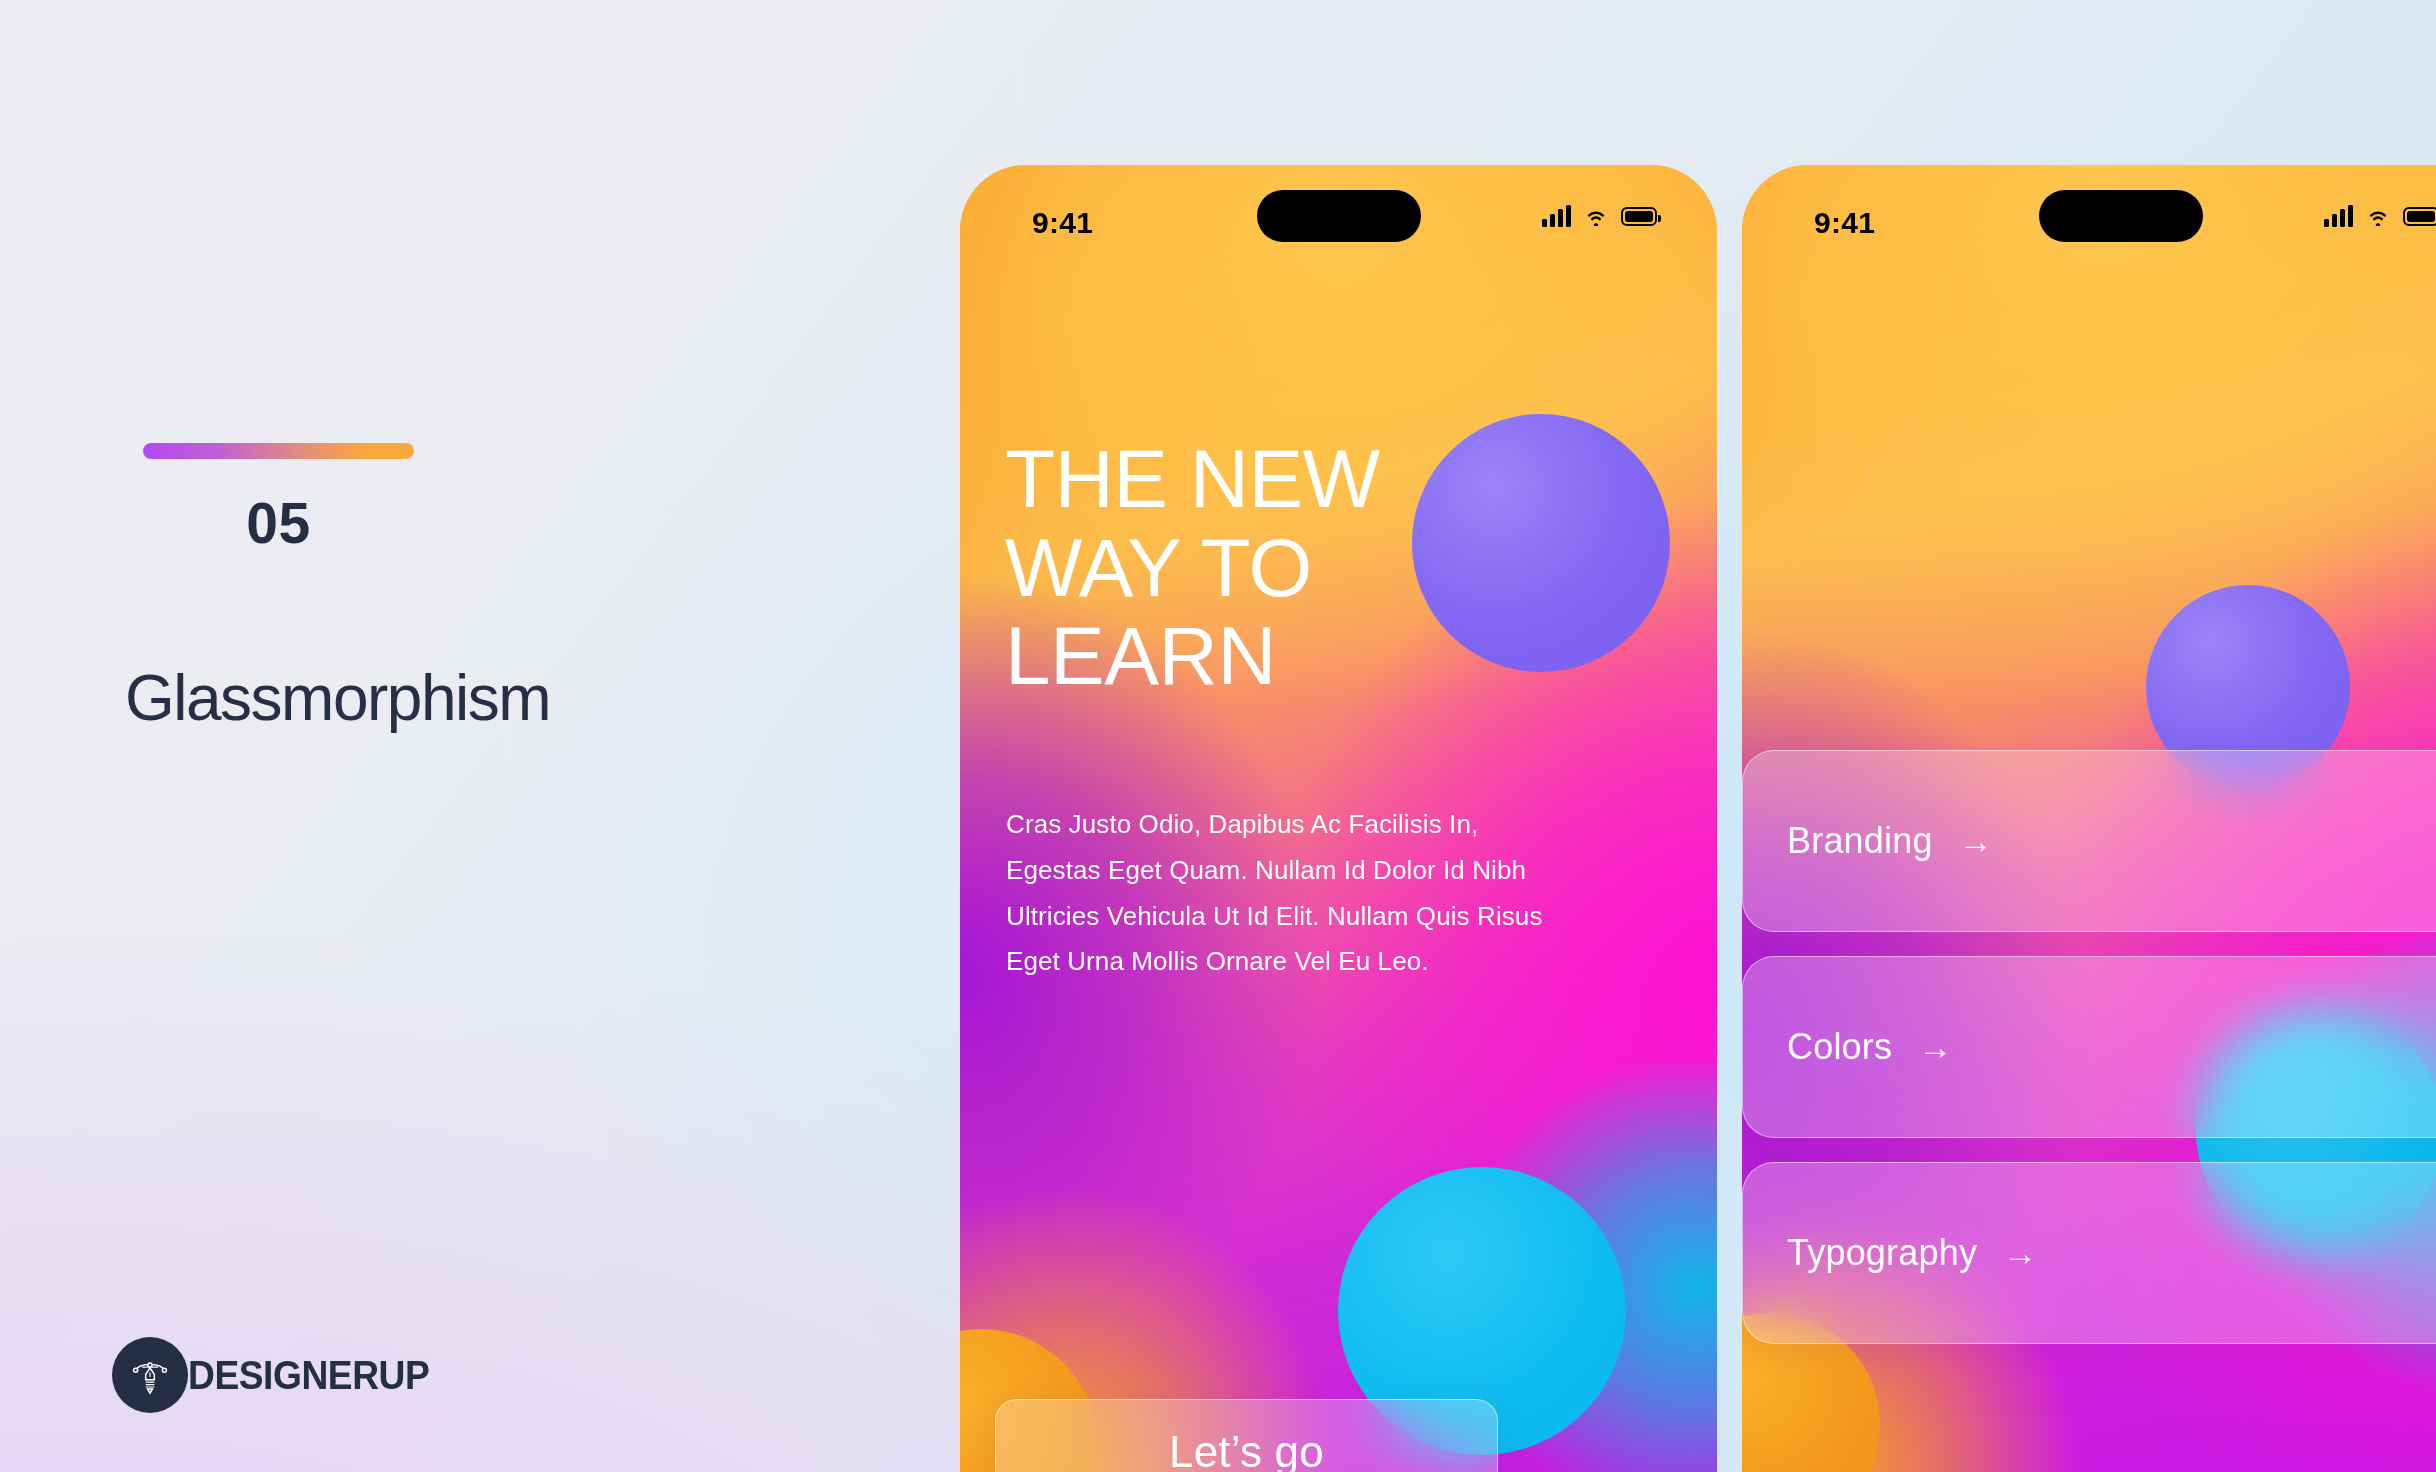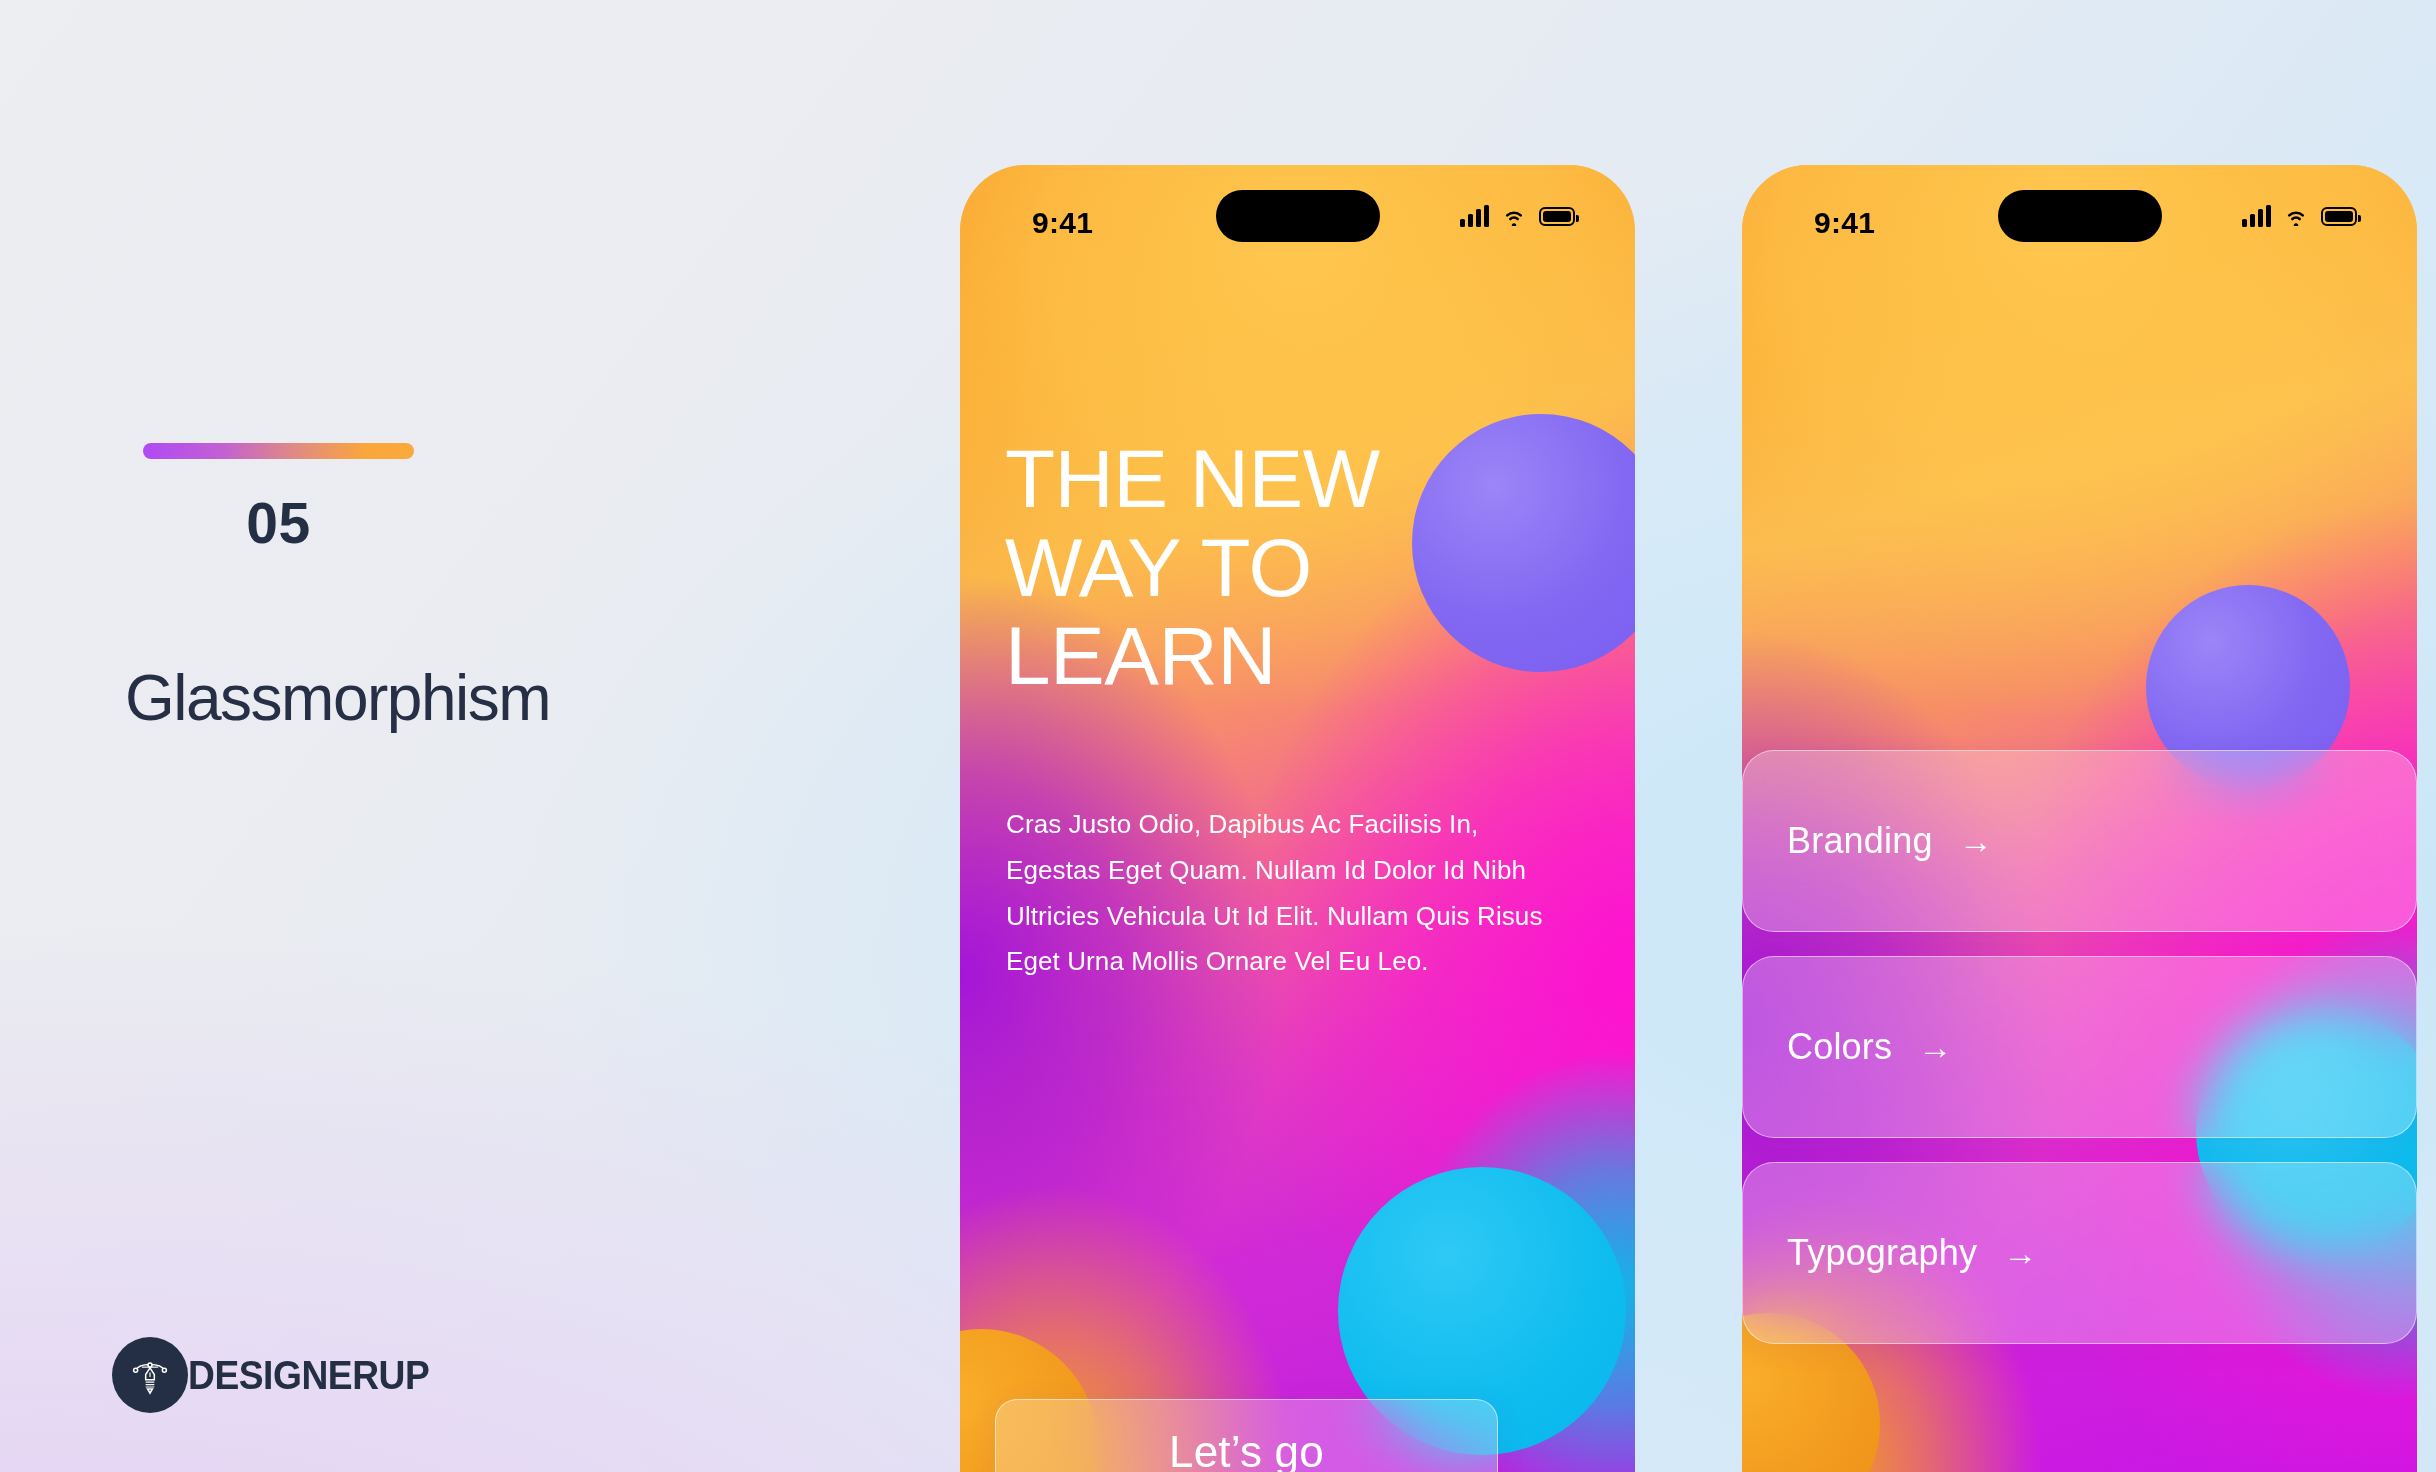--- a/index.html
+++ b/index.html
@@ -48,21 +48,21 @@
     display:flex; align-items:center; justify-content:center;
   }
   .logo-text {
     font-size:40px; font-weight:800; color:#242f45;
     letter-spacing:-0.5px; font-family:"Liberation Sans", sans-serif;
     transform:scaleX(0.93); transform-origin:left center;
   }
 
   
   .phone {
-    position:absolute; top:165px; width:675px; height:1307px;
+    position:absolute; top:165px; width:757px; height:1307px;
     border-radius:66px 66px 0 0;
     overflow:hidden;
   }
   #phone1 { left:960px; }
   #phone2 { left:1742px; }
 
   .phone-bg { position:absolute; inset:0; }
   
   .phone-bg.mesh1 {
     background:

